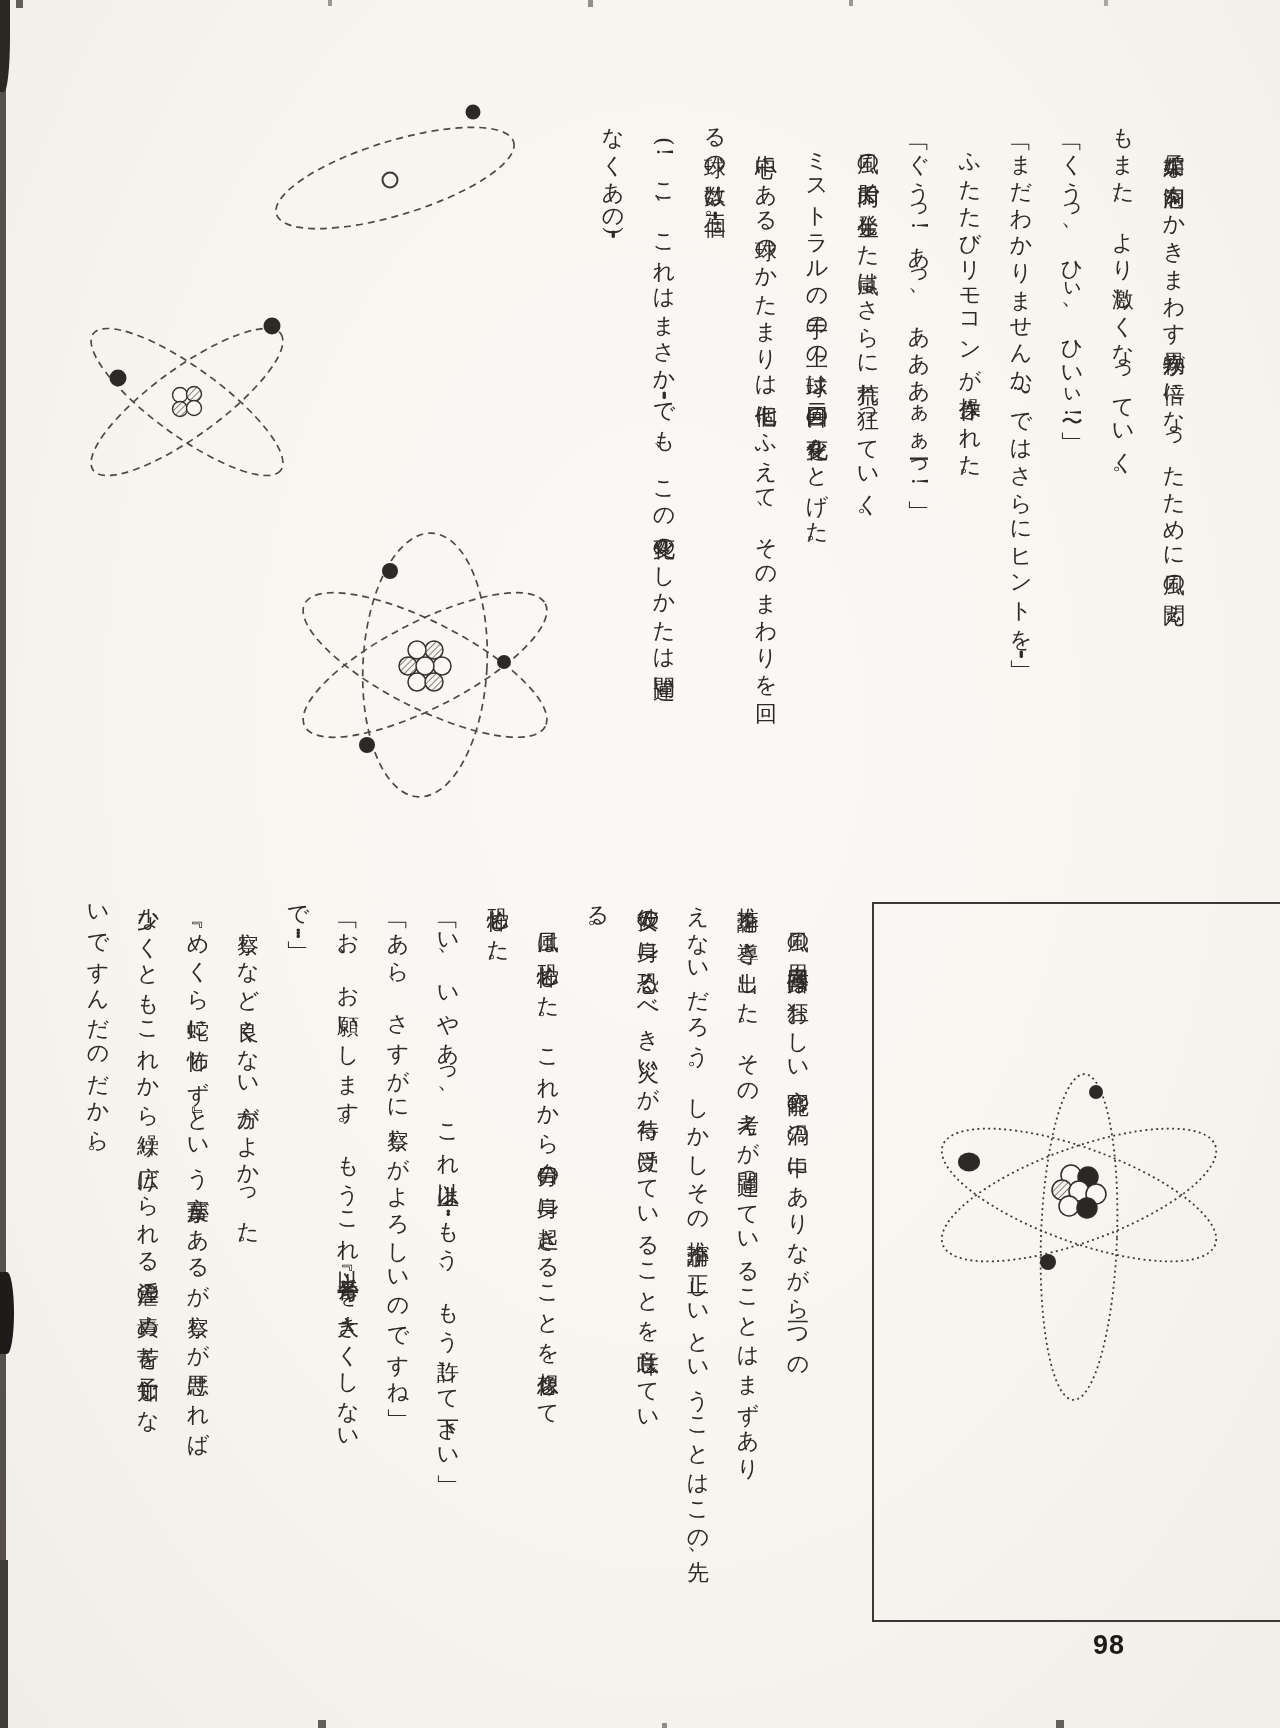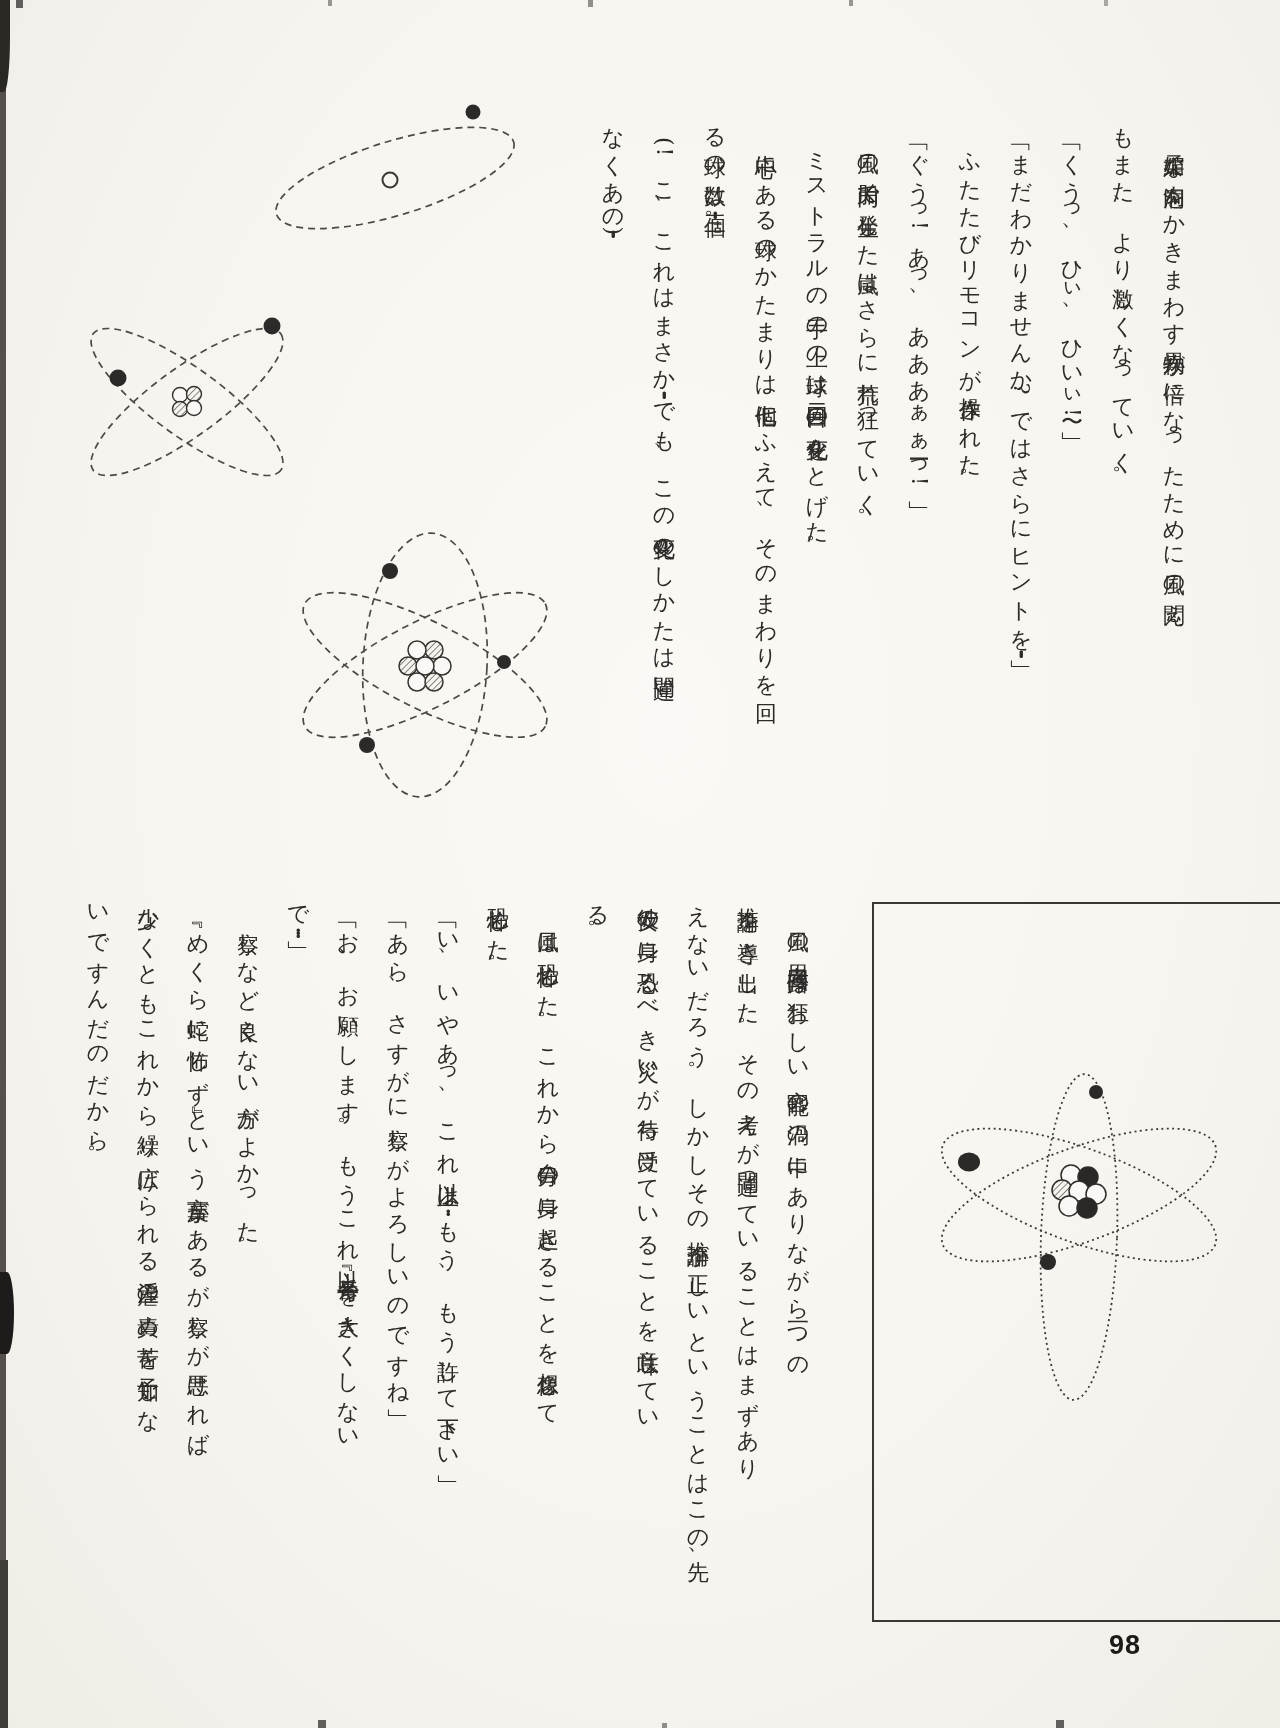--- a/index.html
+++ b/index.html
@@ -19,21 +19,21 @@
   .bottom-block{top:890px;right:457px;height:745px;line-height:50px;letter-spacing:3px;}
   .col{display:block;margin:0;}
   .col.indent{text-indent:25px;}
 
   .atom{position:absolute;}
   .frame-box{
     position:absolute;left:872px;top:902px;width:420px;height:716px;
     border:2px solid #3a3836;background:transparent;
   }
   .page-number{
-    position:absolute;left:1093px;top:1630px;width:64px;text-align:center;
+    position:absolute;left:1093px;top:1630px;width:64px;text-align:left;
     font-family:"Liberation Sans","DejaVu Sans",sans-serif;
     font-weight:bold;font-size:27px;color:#1c1b1a;letter-spacing:1px;
   }
 
   
   .edge-left{position:absolute;left:0;top:0;width:6px;height:1728px;background:#55504b;}
   .edge-left-top{position:absolute;left:0;top:0;width:10px;height:92px;background:#2b2824;border-radius:0 0 60% 0;}
   .edge-left-blob{position:absolute;left:0;top:1272px;width:14px;height:82px;background:#1e1c1a;border-radius:0 60% 60% 0;}
   .edge-left-low{position:absolute;left:0;top:1560px;width:8px;height:168px;background:#403c38;}
   .tick{position:absolute;background:#3c3a38;opacity:.8;}

